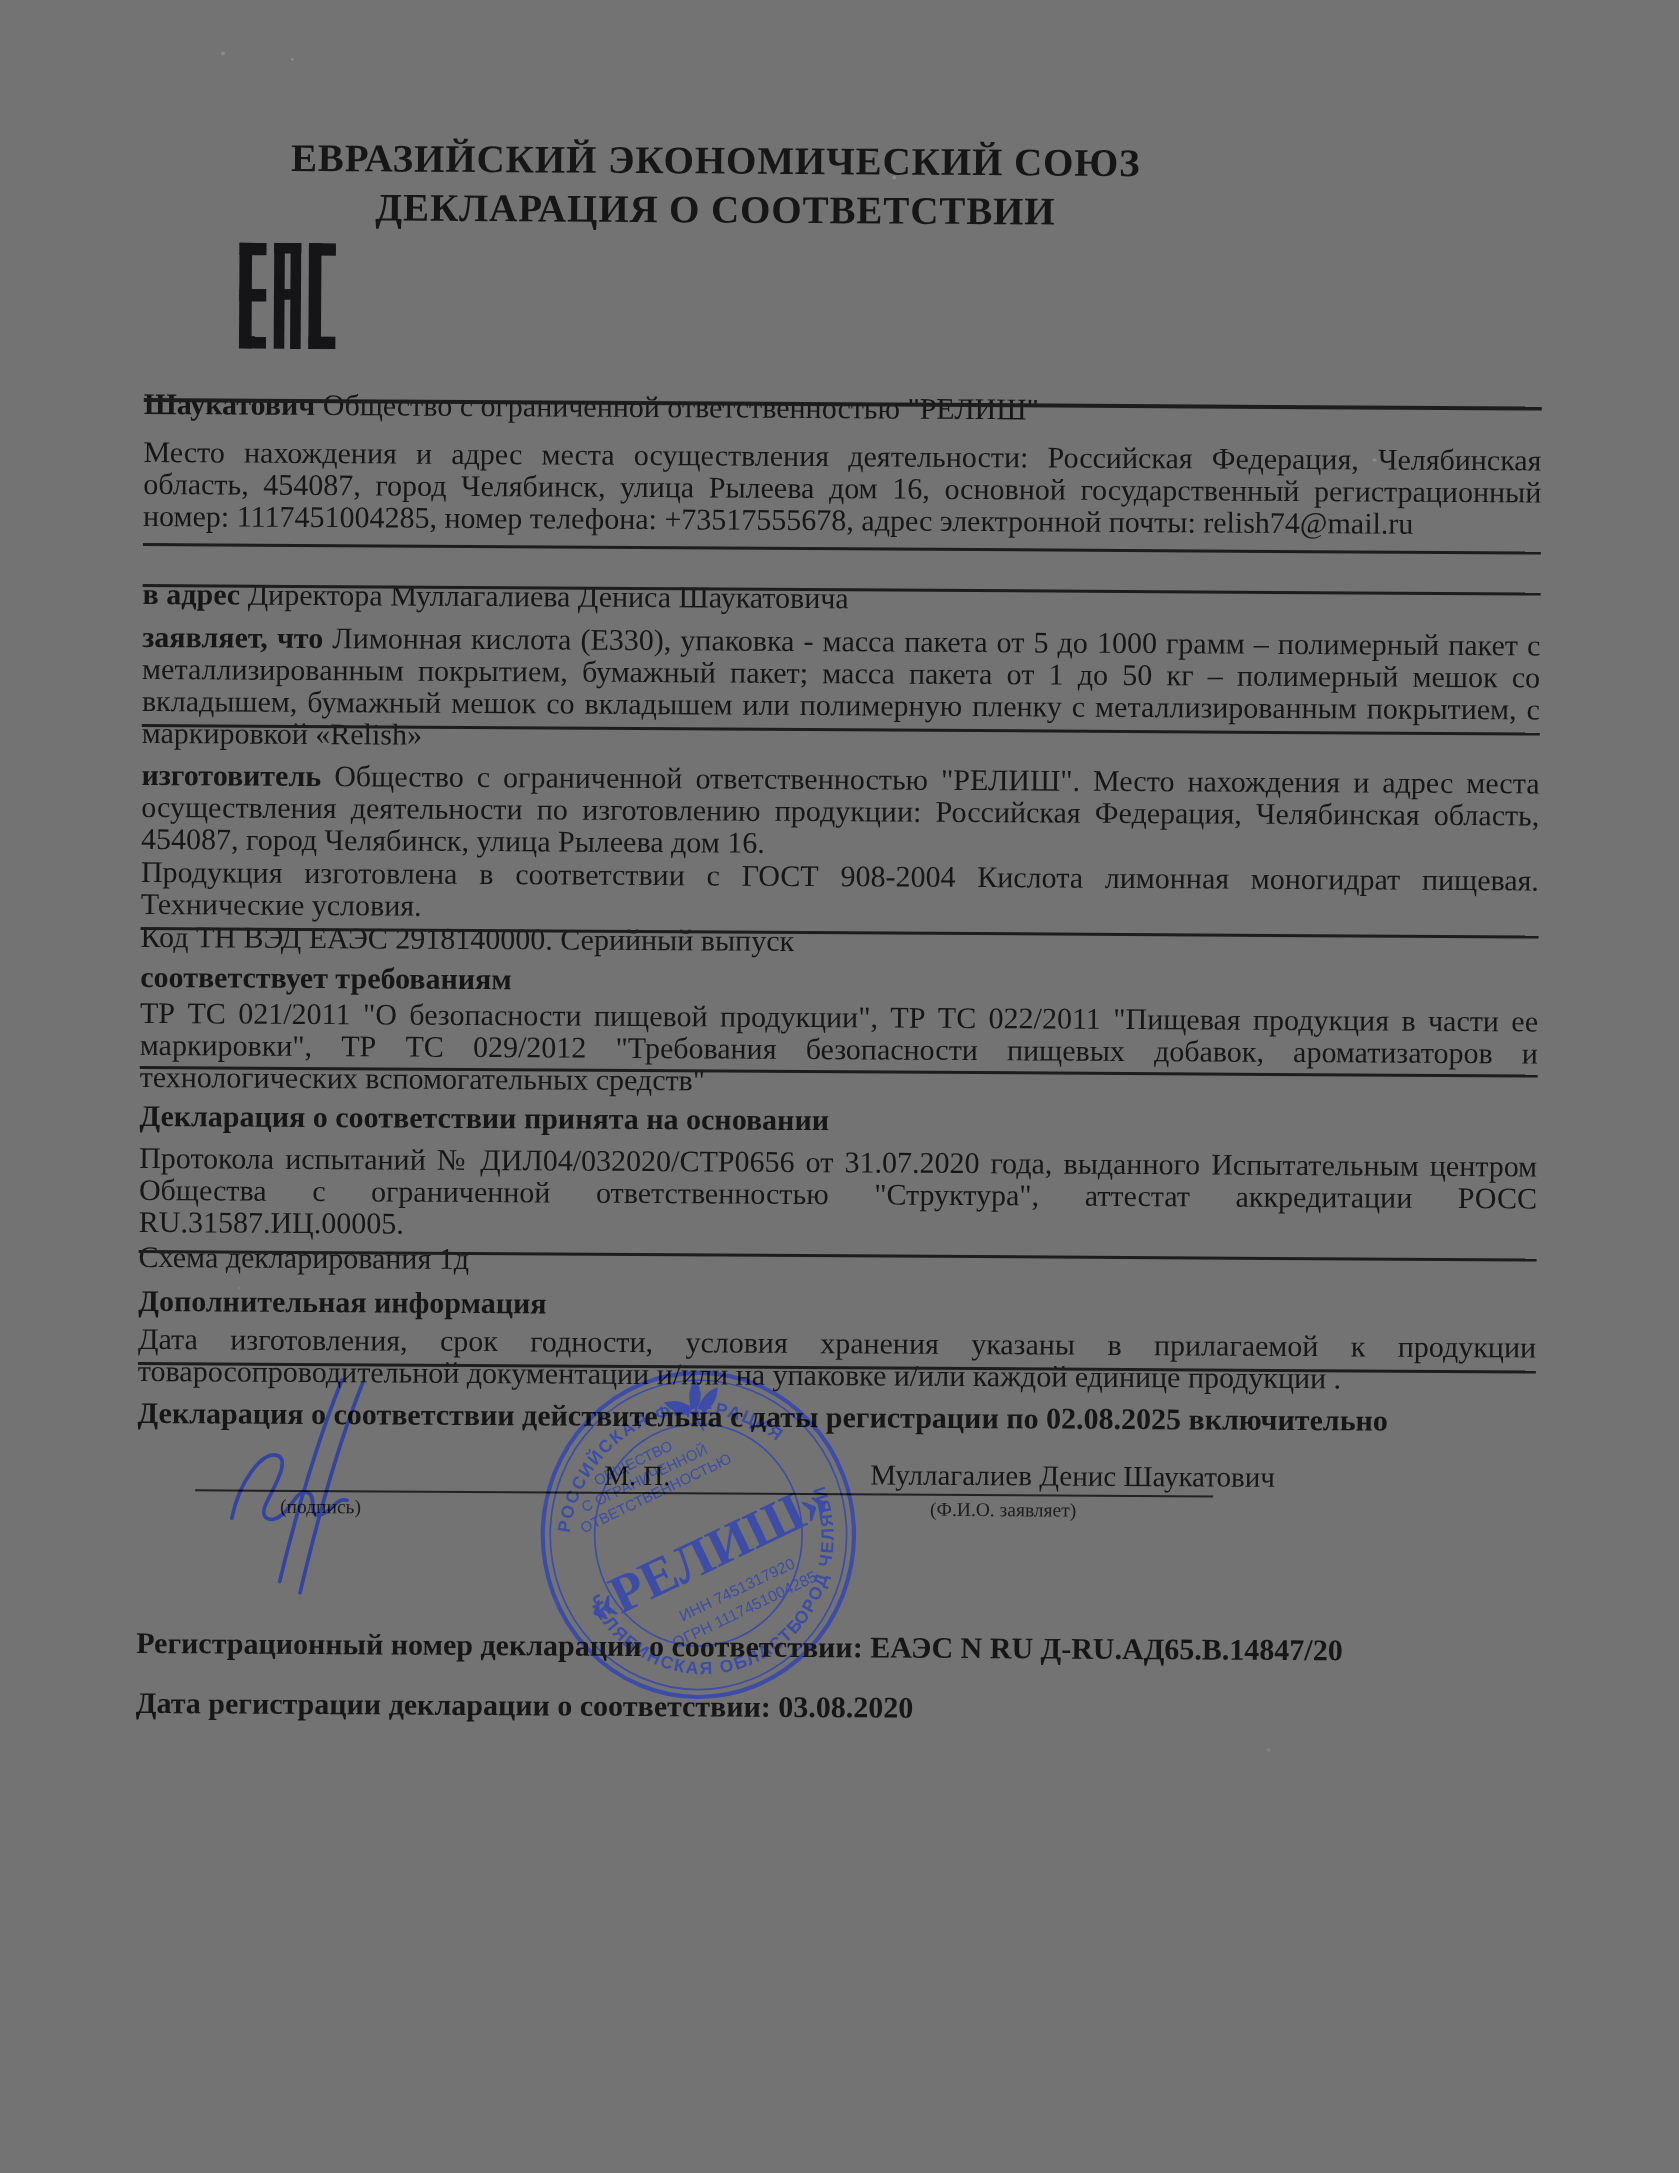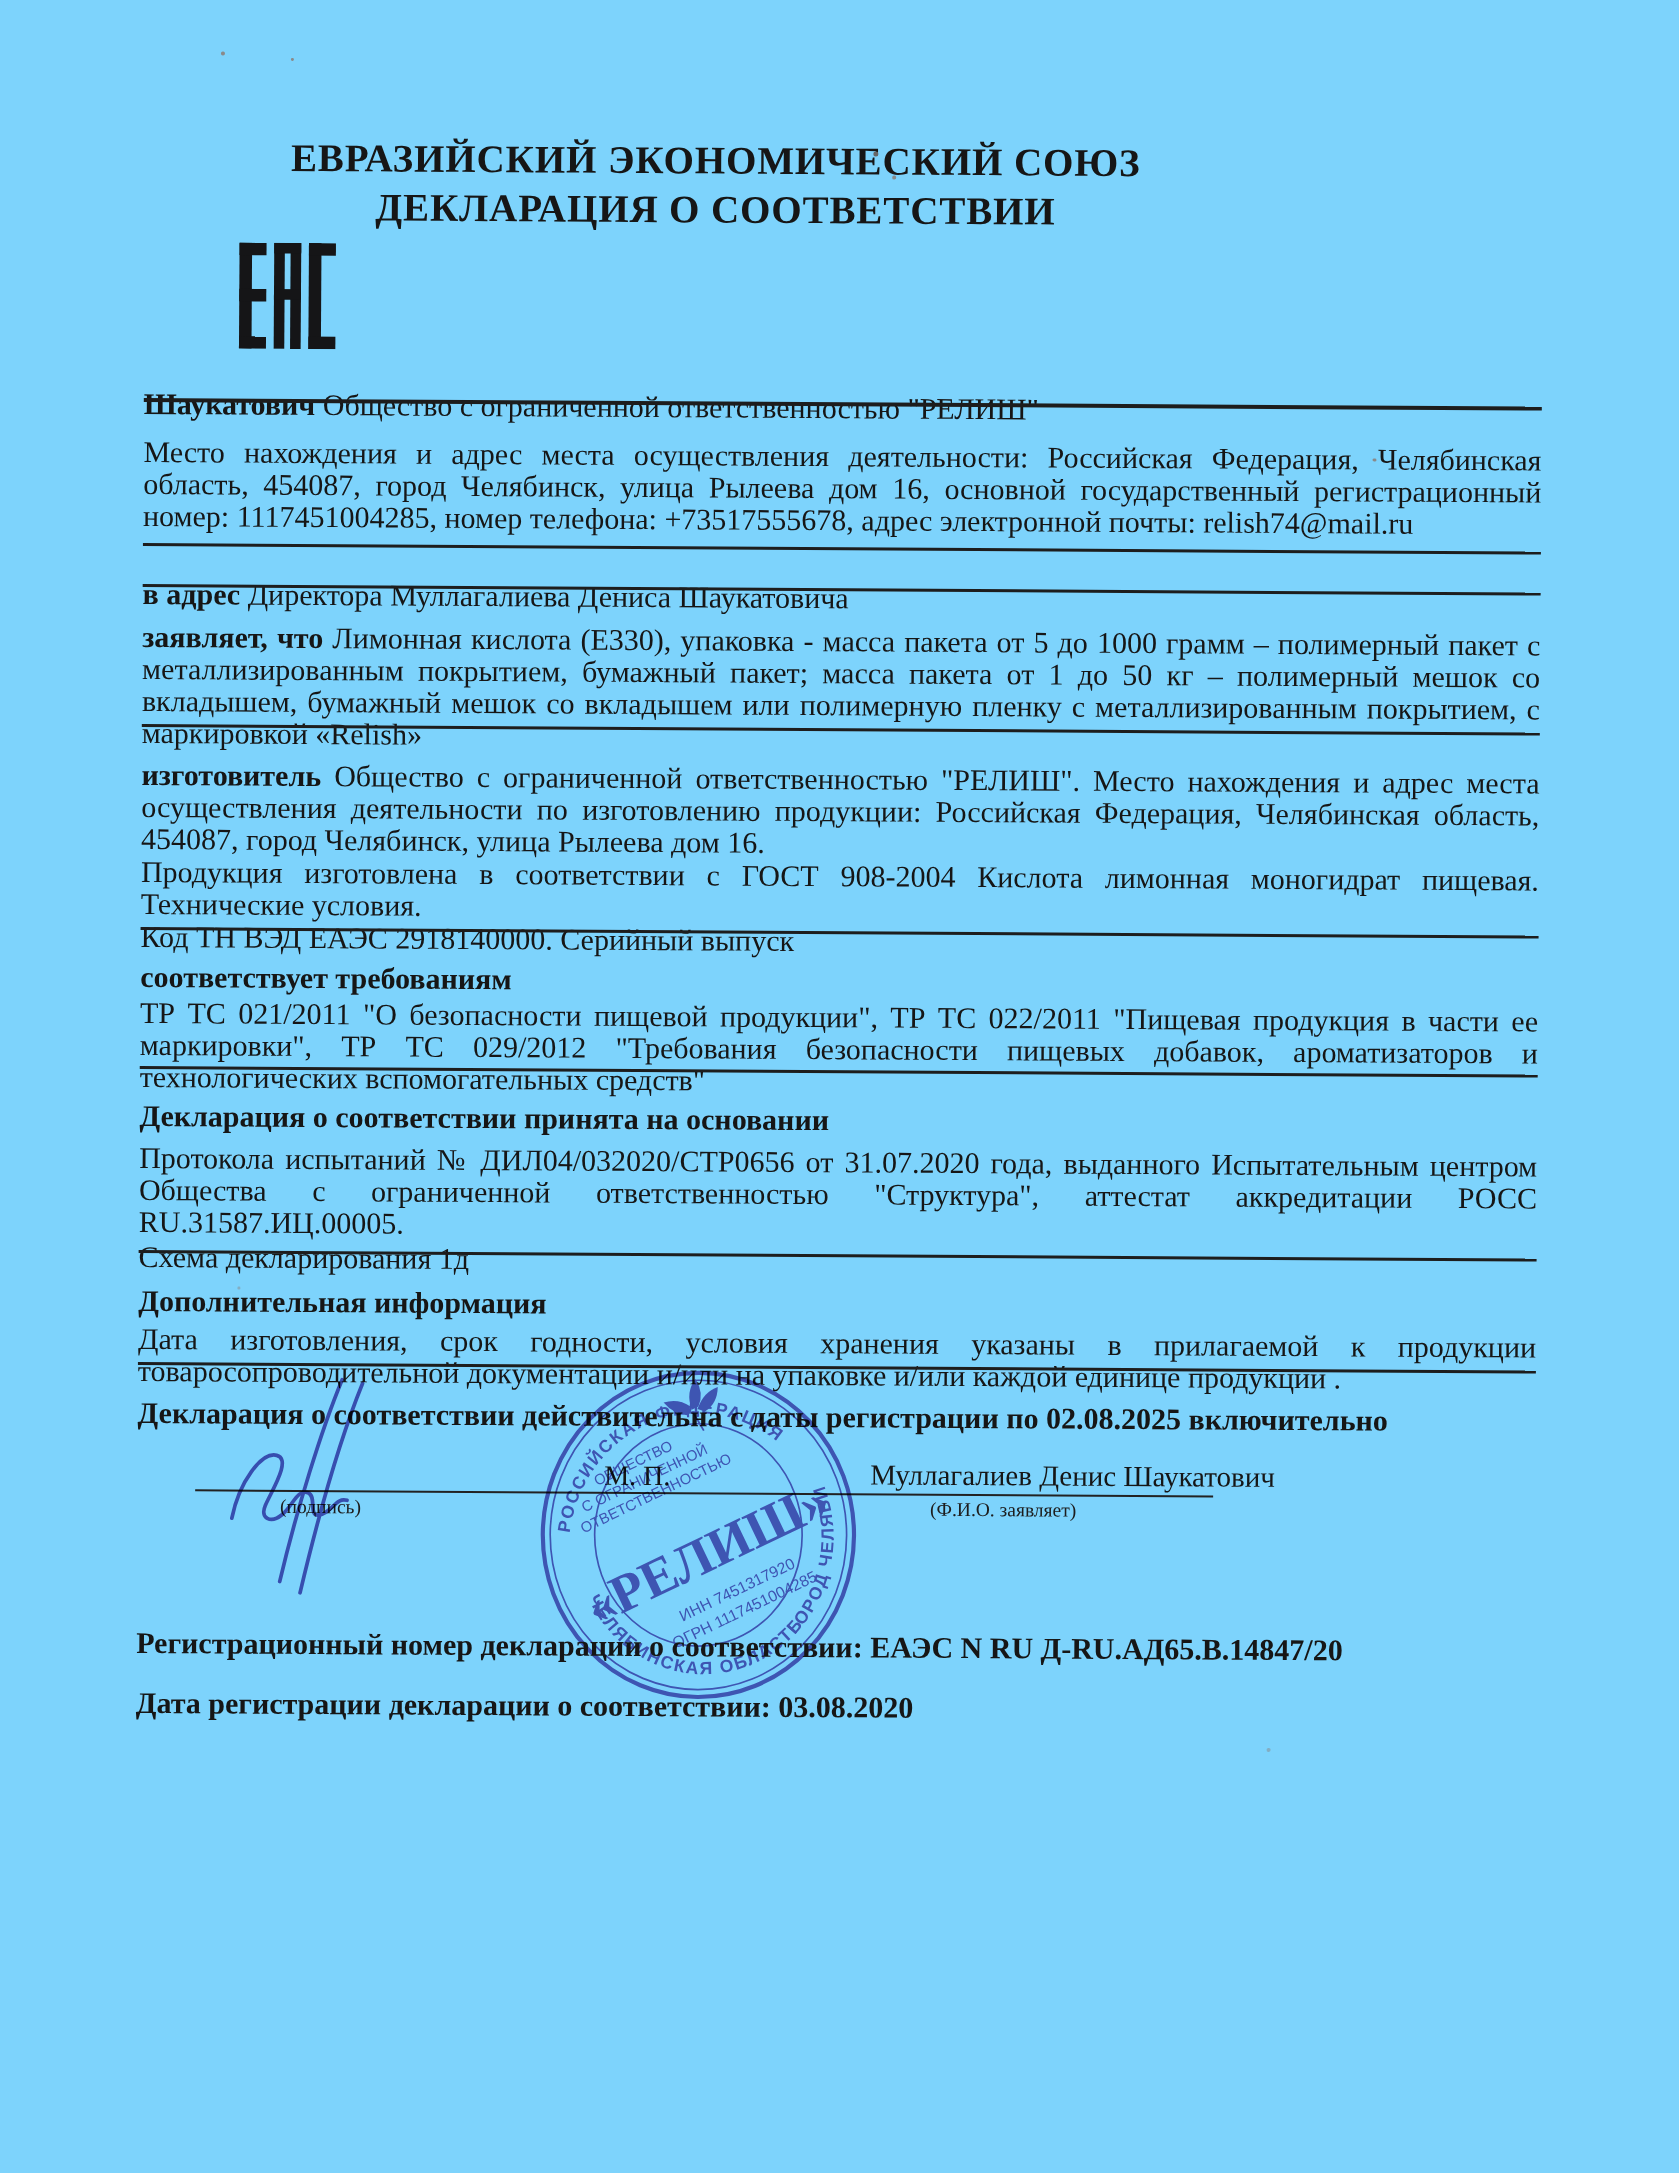--- a/index.html
+++ b/index.html
@@ -1,17 +1,17 @@
 <!DOCTYPE html>
 <html style="font-size:15px"><head>
 <meta charset="utf-8">
 <style>
   html,body{margin:0;padding:0;background:#ffffff;}
   .page{
-    position:relative;width:1680px;height:2173px;background:#7dd3fc;overflow:hidden;
+    position:relative;width:1680px;height:2173px;background:#737373;overflow:hidden;
     font-family:"Liberation Serif","DejaVu Serif",serif;color:#161616;
   }
   .tilt{position:absolute;inset:0;transform:rotate(0.35deg);transform-origin:144px 371px;}
   .title{position:absolute;left:144px;top:132px;width:1141px;text-align:center;
          font-weight:bold;font-size:39px;line-height:49px;letter-spacing:0.9px;}
   .block{position:absolute;left:144px;width:1398px;font-size:30px;line-height:32px;}
   .just{text-align:justify;}
   .bold{font-weight:bold;}
   .lbl{font-weight:bold;}
   .rule{position:absolute;left:144px;width:1398px;background:#1d1d1d;height:2.8px;}

